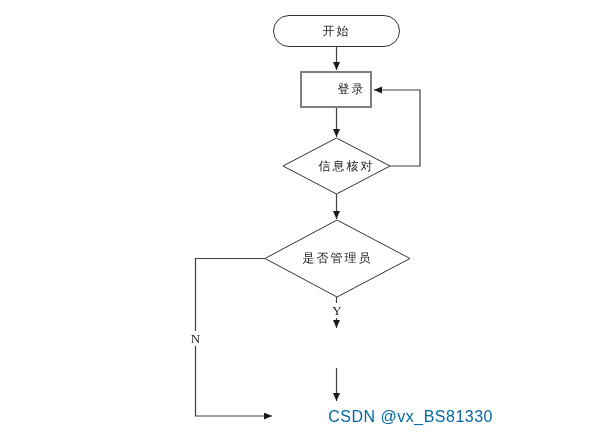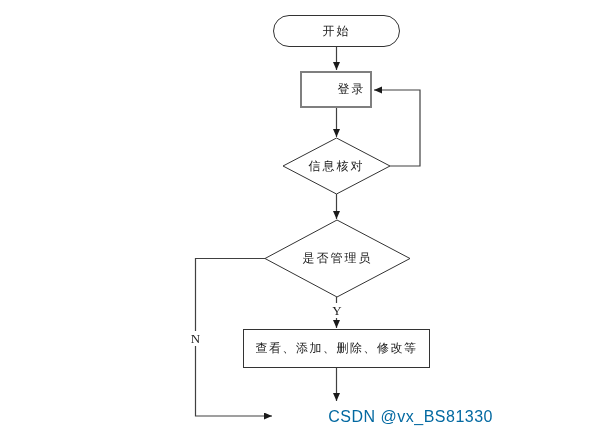--- a/index.html
+++ b/index.html
@@ -56,26 +56,25 @@
     <g fill="#ffffff" stroke="#333333" stroke-width="1">
       <polygon points="336.5,138 390,166 336.5,194 283,166"></polygon>
       <polygon points="337,220 410,258.5 337,297 265,258.5"></polygon>
     </g>
   </svg>
 
   <div class="node terminator" style="left:273px; top:15px; width:127px; height:32px;">开始</div>
 
   <div class="node process process--gray" style="left:300px; top:71px; width:72px; height:37px;">登录</div>
 
-  <div class="decision-label" style="left:283px; top:152px; width:107px; height:28px;">信息核对</div>
+  <div class="decision-label" style="left:293px; top:152px; width:107px; height:28px;">信息核对</div>
 
   <div class="decision-label" style="left:265px; top:245px; width:145px; height:27px;">是否管理员</div>
 
   <div class="branch-label" style="left:329px; top:303px; width:16px; height:15px;">Y</div>
 
   <div class="branch-label" style="left:187px; top:331px; width:17px; height:15px;">N</div>
 
-  <div class="node process" style="left:243px; top:329px; width:187px; height:39px; letter-spacing:1.5px;">查看、添加、删除、修改等</div>
 
 
   <div class="watermark">CSDN @vx_BS81330</div>
 
 </div>
 
 </body></html>

